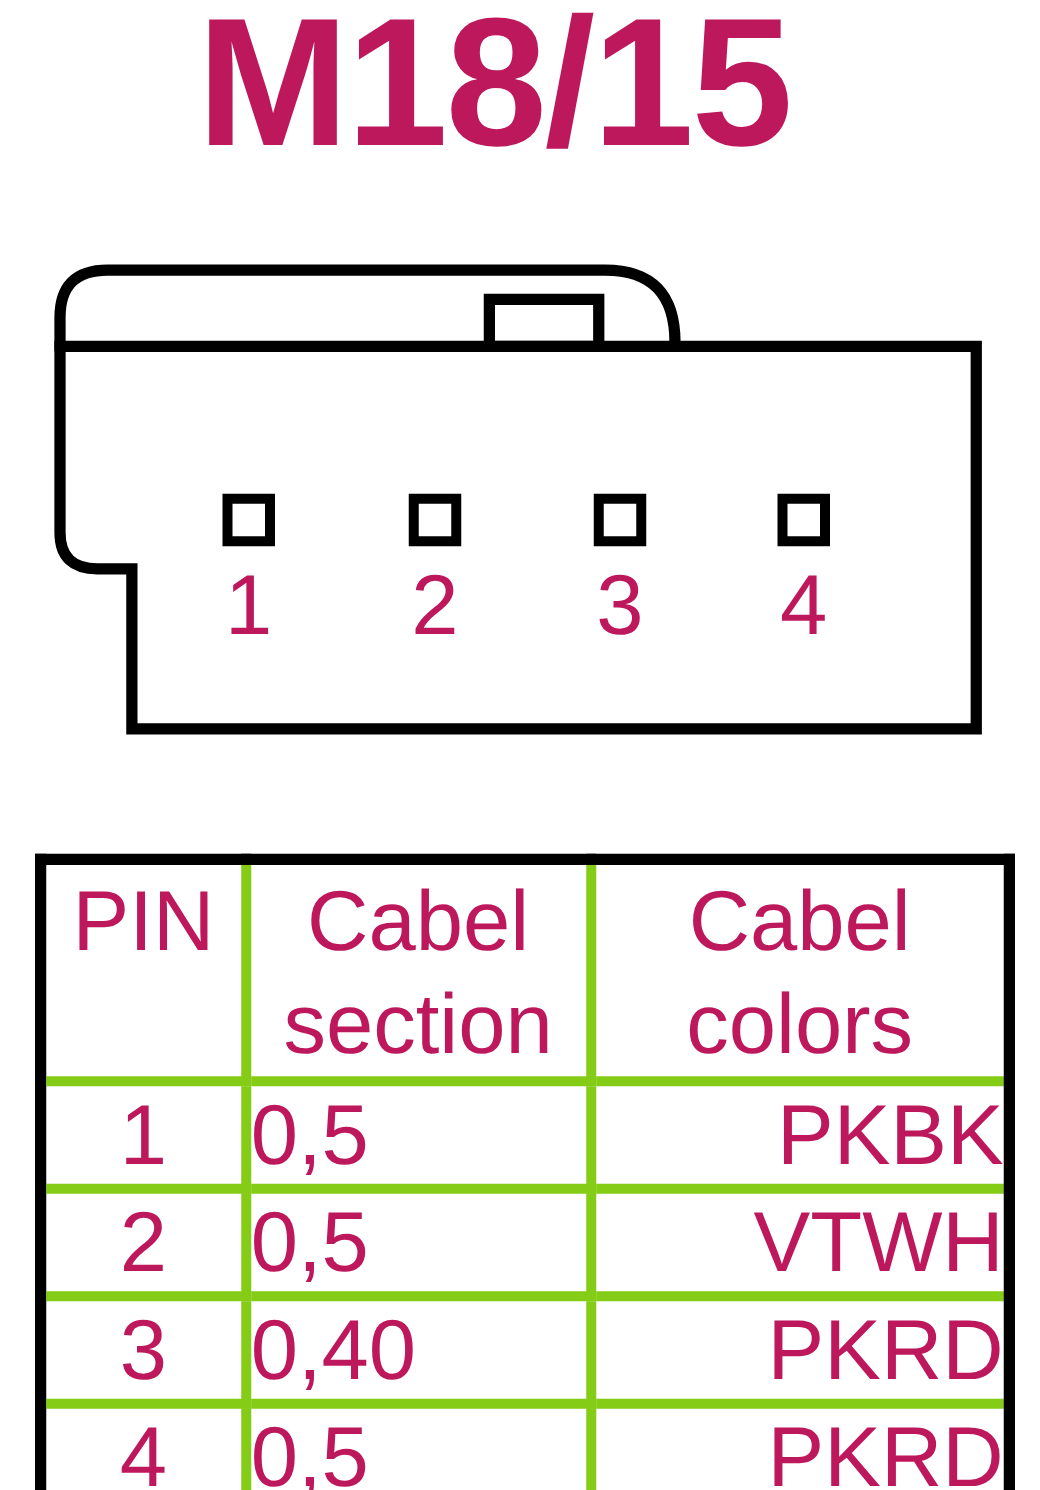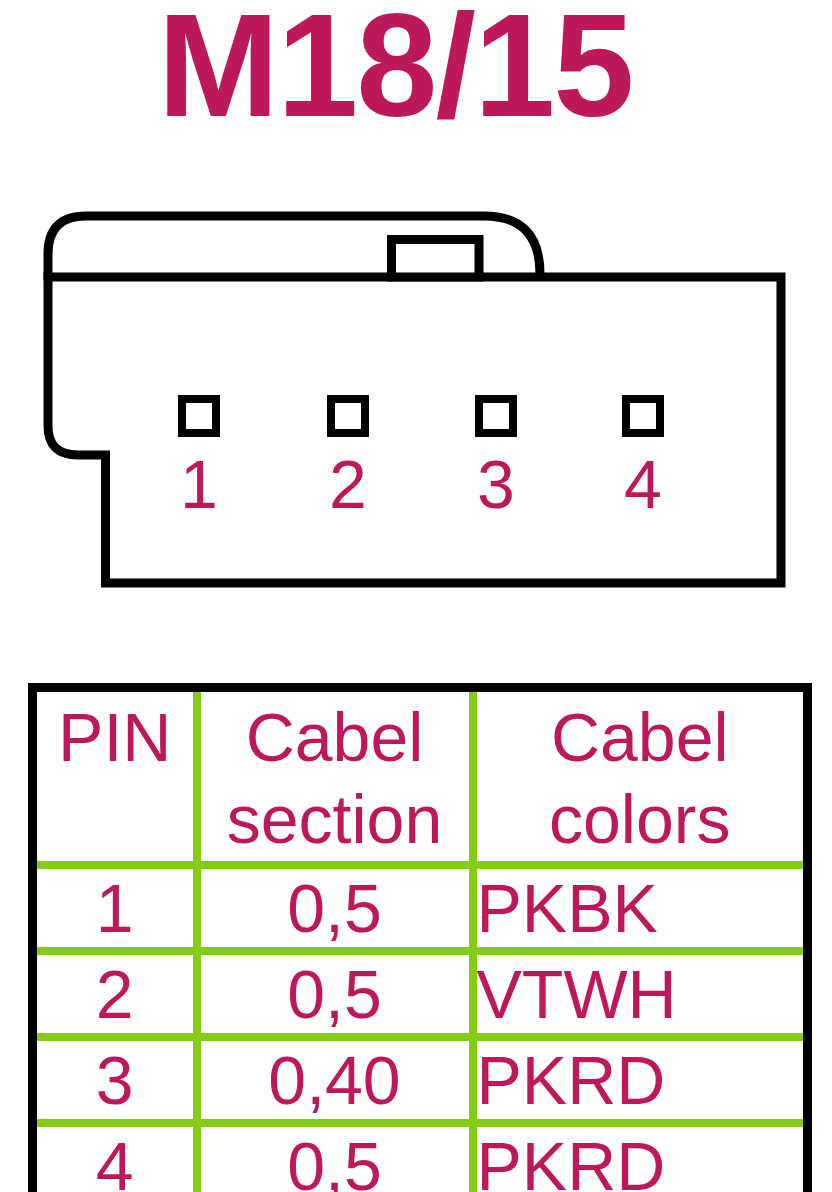--- a/index.html
+++ b/index.html
@@ -57,22 +57,22 @@
   table.pinout th {
     height: 165px;
     vertical-align: top;
     text-align: center;
     line-height: 82px;
     padding-top: 4px;
   }
   table.pinout th span { display: block; }
   table.pinout td { height: 76px; vertical-align: middle; }
   td.c-pin { text-align: center; }
-  td.c-cross { text-align: center; padding-left: 20px; }
-  td.c-color { text-align: left; padding-left: 22px; }
+  td.c-cross { text-align: left; padding-left: 20px; }
+  td.c-color { text-align: right; padding-left: 22px; }
 </style>
 </head>
 <body>
 
 <div class="canvas">
 
   <div class="title">M18/15</div>
 
   <svg class="connector" width="832" height="660" viewBox="0 0 832 660">
     <path d="M 48 281 L 48 254 Q 48 216 86 216 L 484 216 Q 540 216 540 274 L 540 281" fill="none" stroke="#000000" stroke-width="9"></path>

